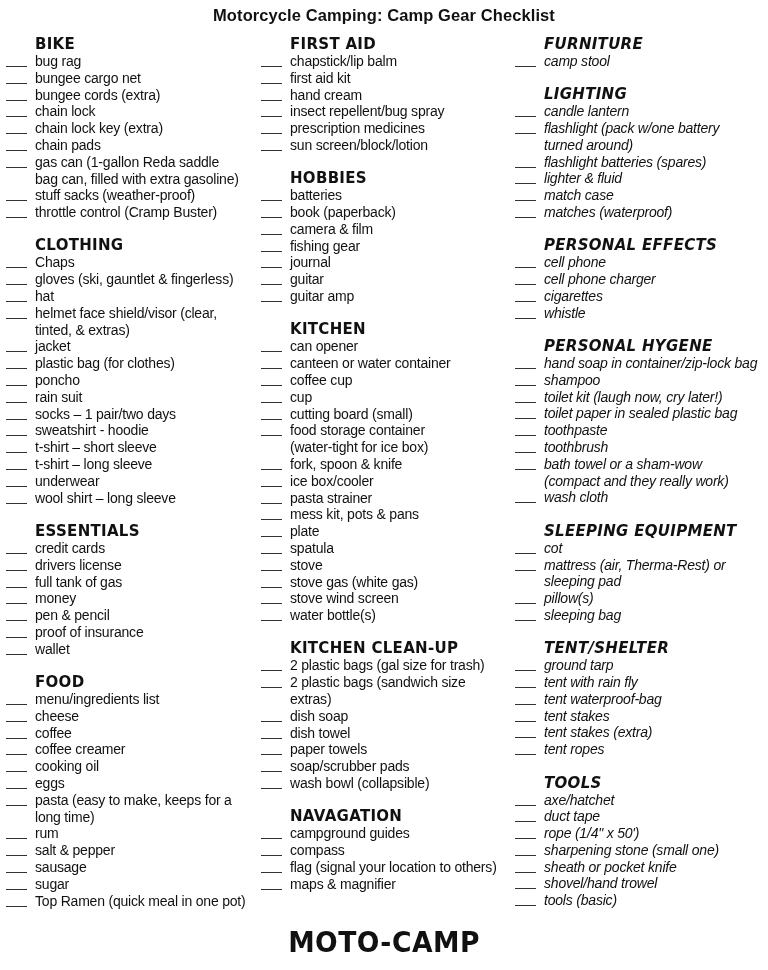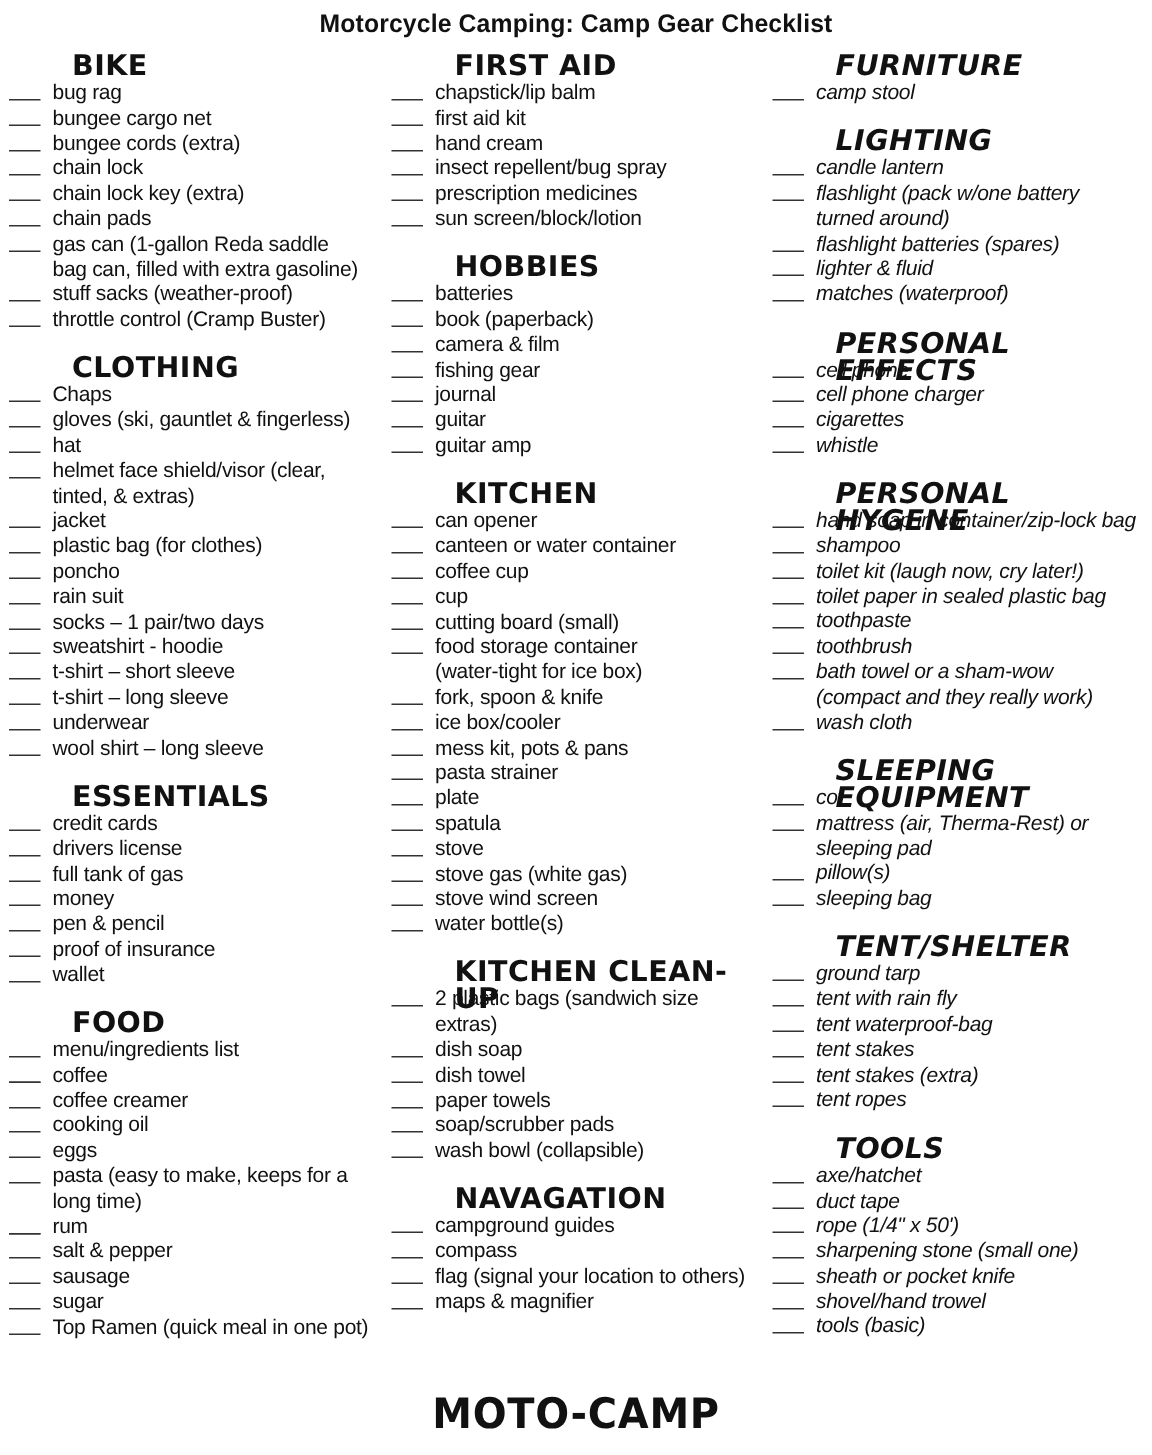--- a/index.html
+++ b/index.html
@@ -3,21 +3,21 @@
 <meta charset="utf-8">
 <style>
   html, body { margin:0; padding:0; background:#ffffff; }
   body { width:768px; height:970px; position:relative; overflow:hidden; color:#111; font-family:"Liberation Sans", sans-serif; }
   .title { position:absolute; top:6px; left:0; width:768px; text-align:center; font-family:"Liberation Sans", sans-serif; font-weight:bold; font-size:17px; letter-spacing:0.1px; transform:scaleX(0.97); }
   .col { position:absolute; top:35px; width:250px; }
   .col.c1 { left:6px; }
   .col.c2 { left:261px; }
   .col.c3 { left:515px;font-style:italic; }
   .section { margin-bottom:15.5px; }
-  .heading { font-family:"DejaVu Sans", sans-serif; font-weight:bold; font-size:19px; line-height:18px; margin-left:42px; letter-spacing:0.3px; height:18px; }
+  .heading { font-family:"DejaVu Sans", sans-serif; font-weight:bold; font-size:15px; line-height:18px; margin-left:29px; letter-spacing:0.3px; height:18px; }
   .item { position:relative; font-size:14px; line-height:16.8px; padding-left:29px; white-space:nowrap; letter-spacing:-0.2px; }
   .item .blank { position:absolute; left:0; top:13px; width:21px; height:0; border-bottom:1px solid #333; }
   .item .label { display:block; }
   .footer { position:absolute; top:926px; left:0; width:768px; text-align:center; font-family:"DejaVu Sans", sans-serif; font-weight:bold; font-size:28px; letter-spacing:0.5px; transform:scaleX(0.95); }
 </style>
 </head>
 <body>
 
 <div class="title">Motorcycle Camping: Camp Gear Checklist</div>
 
@@ -154,20 +154,21 @@
       </div>
     </div>
     <div class="section">
       <div class="heading">FOOD</div>
       <div class="item">
         <span class="blank"></span>
         <span class="label">menu/ingredients list</span>
       </div>
       <div class="item">
         <span class="blank"></span>
+        <span class="label">cheese</span>
       </div>
       <div class="item">
         <span class="blank"></span>
         <span class="label">coffee</span>
       </div>
       <div class="item">
         <span class="blank"></span>
         <span class="label">coffee creamer</span>
       </div>
       <div class="item">
@@ -297,28 +298,28 @@
       <div class="item">
         <span class="blank"></span>
         <span class="label">fork, spoon &amp; knife</span>
       </div>
       <div class="item">
         <span class="blank"></span>
         <span class="label">ice box/cooler</span>
       </div>
       <div class="item">
         <span class="blank"></span>
+        <span class="label">pasta strainer</span>
+      </div>
+      <div class="item">
+        <span class="blank"></span>
         <span class="label">mess kit, pots &amp; pans</span>
       </div>
       <div class="item">
         <span class="blank"></span>
-        <span class="label">pasta strainer</span>
-      </div>
-      <div class="item">
-        <span class="blank"></span>
         <span class="label">plate</span>
       </div>
       <div class="item">
         <span class="blank"></span>
         <span class="label">spatula</span>
       </div>
       <div class="item">
         <span class="blank"></span>
         <span class="label">stove</span>
       </div>
@@ -330,20 +331,24 @@
         <span class="blank"></span>
         <span class="label">stove wind screen</span>
       </div>
       <div class="item">
         <span class="blank"></span>
         <span class="label">water bottle(s)</span>
       </div>
     </div>
     <div class="section">
       <div class="heading">KITCHEN CLEAN-UP</div>
+      <div class="item">
+        <span class="blank"></span>
+        <span class="label">2 plastic bags (gal size for trash)</span>
+      </div>
       <div class="item">
         <span class="blank"></span>
         <span class="label">2 plastic bags (sandwich size</span>
         <span class="label">extras)</span>
       </div>
       <div class="item">
         <span class="blank"></span>
         <span class="label">dish soap</span>
       </div>
       <div class="item">
@@ -402,20 +407,24 @@
         <span class="label">flashlight (pack w/one battery</span>
         <span class="label">turned around)</span>
       </div>
       <div class="item">
         <span class="blank"></span>
         <span class="label">flashlight batteries (spares)</span>
       </div>
       <div class="item">
         <span class="blank"></span>
         <span class="label">lighter &amp; fluid</span>
+      </div>
+      <div class="item">
+        <span class="blank"></span>
+        <span class="label">match case</span>
       </div>
       <div class="item">
         <span class="blank"></span>
         <span class="label">matches (waterproof)</span>
       </div>
     </div>
     <div class="section">
       <div class="heading">PERSONAL EFFECTS</div>
       <div class="item">
         <span class="blank"></span>

